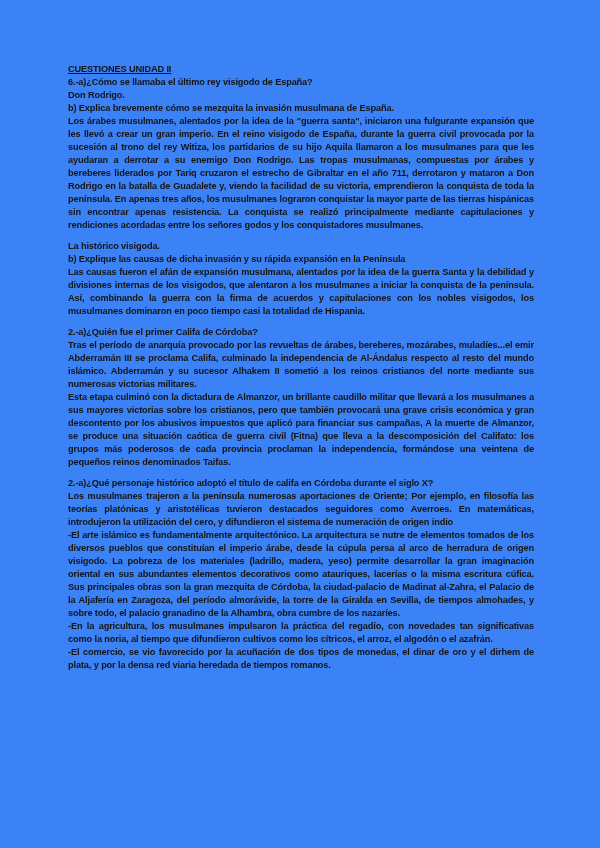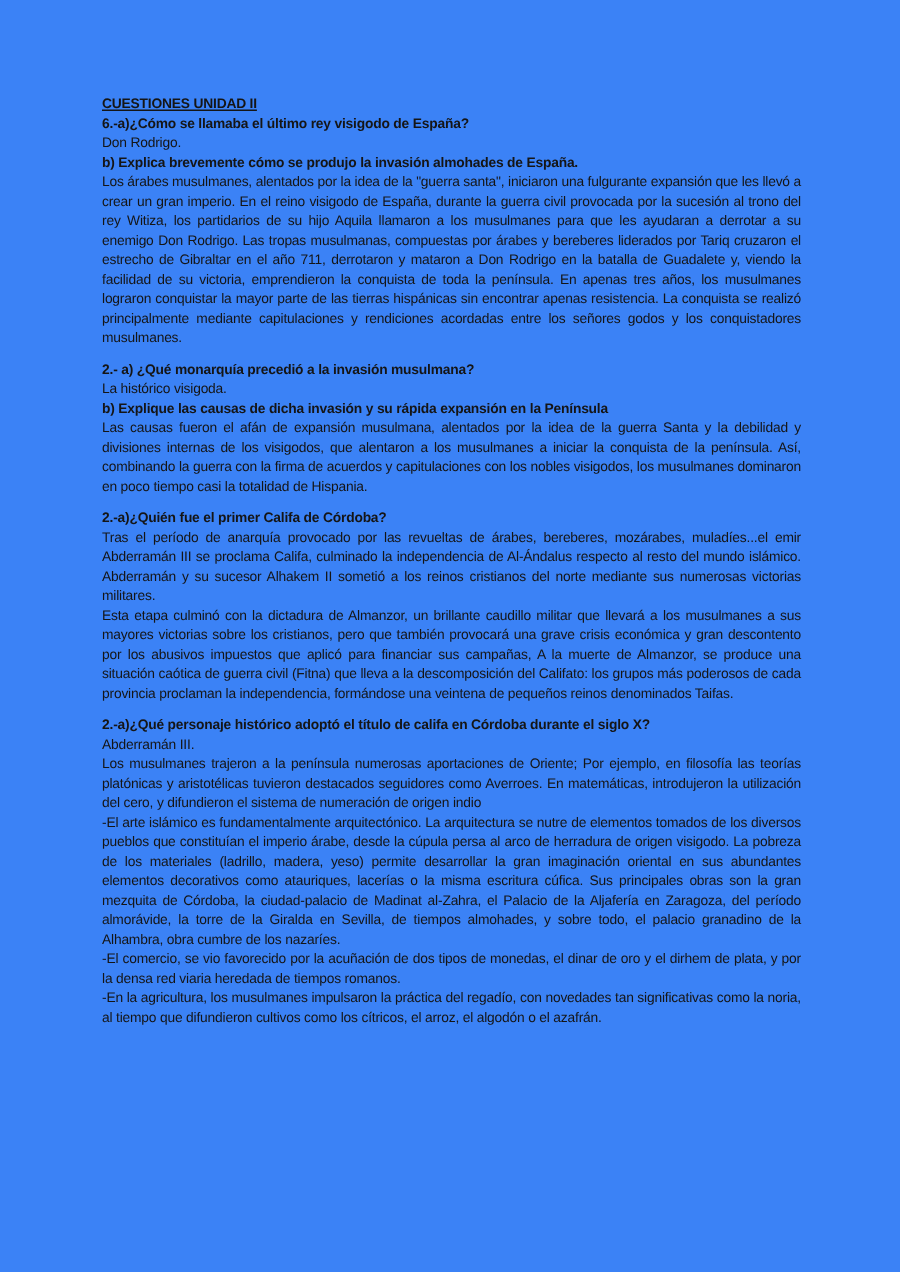--- a/index.html
+++ b/index.html
@@ -18,52 +18,50 @@
     overflow: hidden;
   }
   .doc-title {
     font-weight: 700;
     text-decoration: underline;
     margin: 0 0 0 0;
   }
   .qa-block { margin: 0 0 8px 0; }
   .qa-block p { margin: 0; }
   .q-line { font-weight: 700; text-align: left; }
-  .a-line { font-weight: 400; text-align: left; }
-  .a-para { font-weight: 400; text-align: justify; }
+  .a-line { font-weight: 700; text-align: left; }
+  .a-para { font-weight: 700; text-align: justify; }
 </style>
 </head>
 <body>
 
 <div class="page">
 
   <p class="doc-title">CUESTIONES UNIDAD II</p>
 
   <div class="qa-block">
     <p class="q-line">6.-a)¿Cómo se llamaba el último rey visigodo de España?</p>
     <p class="a-line">Don Rodrigo.</p>
-    <p class="q-line">b) Explica brevemente cómo se produjo la invasión almohades de España.</p>
+    <p class="q-line">b) Explica brevemente cómo se mezquita la invasión musulmana de España.</p>
     <p class="a-para">Los árabes musulmanes, alentados por la idea de la "guerra santa", iniciaron una fulgurante expansión que les llevó a crear un gran imperio. En el reino visigodo de España, durante la guerra civil provocada por la sucesión al trono del rey Witiza, los partidarios de su hijo Aquila llamaron a los musulmanes para que les ayudaran a derrotar a su enemigo Don Rodrigo. Las tropas musulmanas, compuestas por árabes y bereberes liderados por Tariq cruzaron el estrecho de Gibraltar en el año 711, derrotaron y mataron a Don Rodrigo en la batalla de Guadalete y, viendo la facilidad de su victoria, emprendieron la conquista de toda la península. En apenas tres años, los musulmanes lograron conquistar la mayor parte de las tierras hispánicas sin encontrar apenas resistencia. La conquista se realizó principalmente mediante capitulaciones y rendiciones acordadas entre los señores godos y los conquistadores musulmanes.</p>
   </div>
 
   <div class="qa-block">
-    <p class="q-line">2.- a) ¿Qué monarquía precedió a la invasión musulmana?</p>
     <p class="a-line">La histórico visigoda.</p>
     <p class="q-line">b) Explique las causas de dicha invasión y su rápida expansión en la Península</p>
     <p class="a-para">Las causas fueron el afán de expansión musulmana, alentados por la idea de la guerra Santa y la debilidad y divisiones internas de los visigodos, que alentaron a los musulmanes a iniciar la conquista de la península. Así, combinando la guerra con la firma de acuerdos y capitulaciones con los nobles visigodos, los musulmanes dominaron en poco tiempo casi la totalidad de Hispania.</p>
   </div>
 
   <div class="qa-block">
     <p class="q-line">2.-a)¿Quién fue el primer Califa de Córdoba?</p>
     <p class="a-para">Tras el período de anarquía provocado por las revueltas de árabes, bereberes, mozárabes, muladíes...el emir Abderramán III se proclama Califa, culminado la independencia de Al-Ándalus respecto al resto del mundo islámico. Abderramán y su sucesor Alhakem II sometió a los reinos cristianos del norte mediante sus numerosas victorias militares.</p>
     <p class="a-para">Esta etapa culminó con la dictadura de Almanzor, un brillante caudillo militar que llevará a los musulmanes a sus mayores victorias sobre los cristianos, pero que también provocará una grave crisis económica y gran descontento por los abusivos impuestos que aplicó para financiar sus campañas, A la muerte de Almanzor, se produce una situación caótica de guerra civil (Fitna) que lleva a la descomposición del Califato: los grupos más poderosos de cada provincia proclaman la independencia, formándose una veintena de pequeños reinos denominados Taifas.</p>
   </div>
 
   <div class="qa-block">
     <p class="q-line">2.-a)¿Qué personaje histórico adoptó el título de califa en Córdoba durante el siglo X?</p>
-    <p class="a-line">Abderramán III.</p>
     <p class="a-para">Los musulmanes trajeron a la península numerosas aportaciones de Oriente; Por ejemplo, en filosofía las teorías platónicas y aristotélicas tuvieron destacados seguidores como Averroes. En matemáticas, introdujeron la utilización del cero, y difundieron el sistema de numeración de origen indio</p>
     <p class="a-para">-El arte islámico es fundamentalmente arquitectónico. La arquitectura se nutre de elementos tomados de los diversos pueblos que constituían el imperio árabe, desde la cúpula persa al arco de herradura de origen visigodo. La pobreza de los materiales (ladrillo, madera, yeso) permite desarrollar la gran imaginación oriental en sus abundantes elementos decorativos como atauriques, lacerías o la misma escritura cúfica. Sus principales obras son la gran mezquita de Córdoba, la ciudad-palacio de Madinat al-Zahra, el Palacio de la Aljafería en Zaragoza, del período almorávide, la torre de la Giralda en Sevilla, de tiempos almohades, y sobre todo, el palacio granadino de la Alhambra, obra cumbre de los nazaríes.</p>
+    <p class="a-para">-En la agricultura, los musulmanes impulsaron la práctica del regadío, con novedades tan significativas como la noria, al tiempo que difundieron cultivos como los cítricos, el arroz, el algodón o el azafrán.</p>
     <p class="a-para">-El comercio, se vio favorecido por la acuñación de dos tipos de monedas, el dinar de oro y el dirhem de plata, y por la densa red viaria heredada de tiempos romanos.</p>
-    <p class="a-para">-En la agricultura, los musulmanes impulsaron la práctica del regadío, con novedades tan significativas como la noria, al tiempo que difundieron cultivos como los cítricos, el arroz, el algodón o el azafrán.</p>
   </div>
 
 </div>
 
 </body></html>

